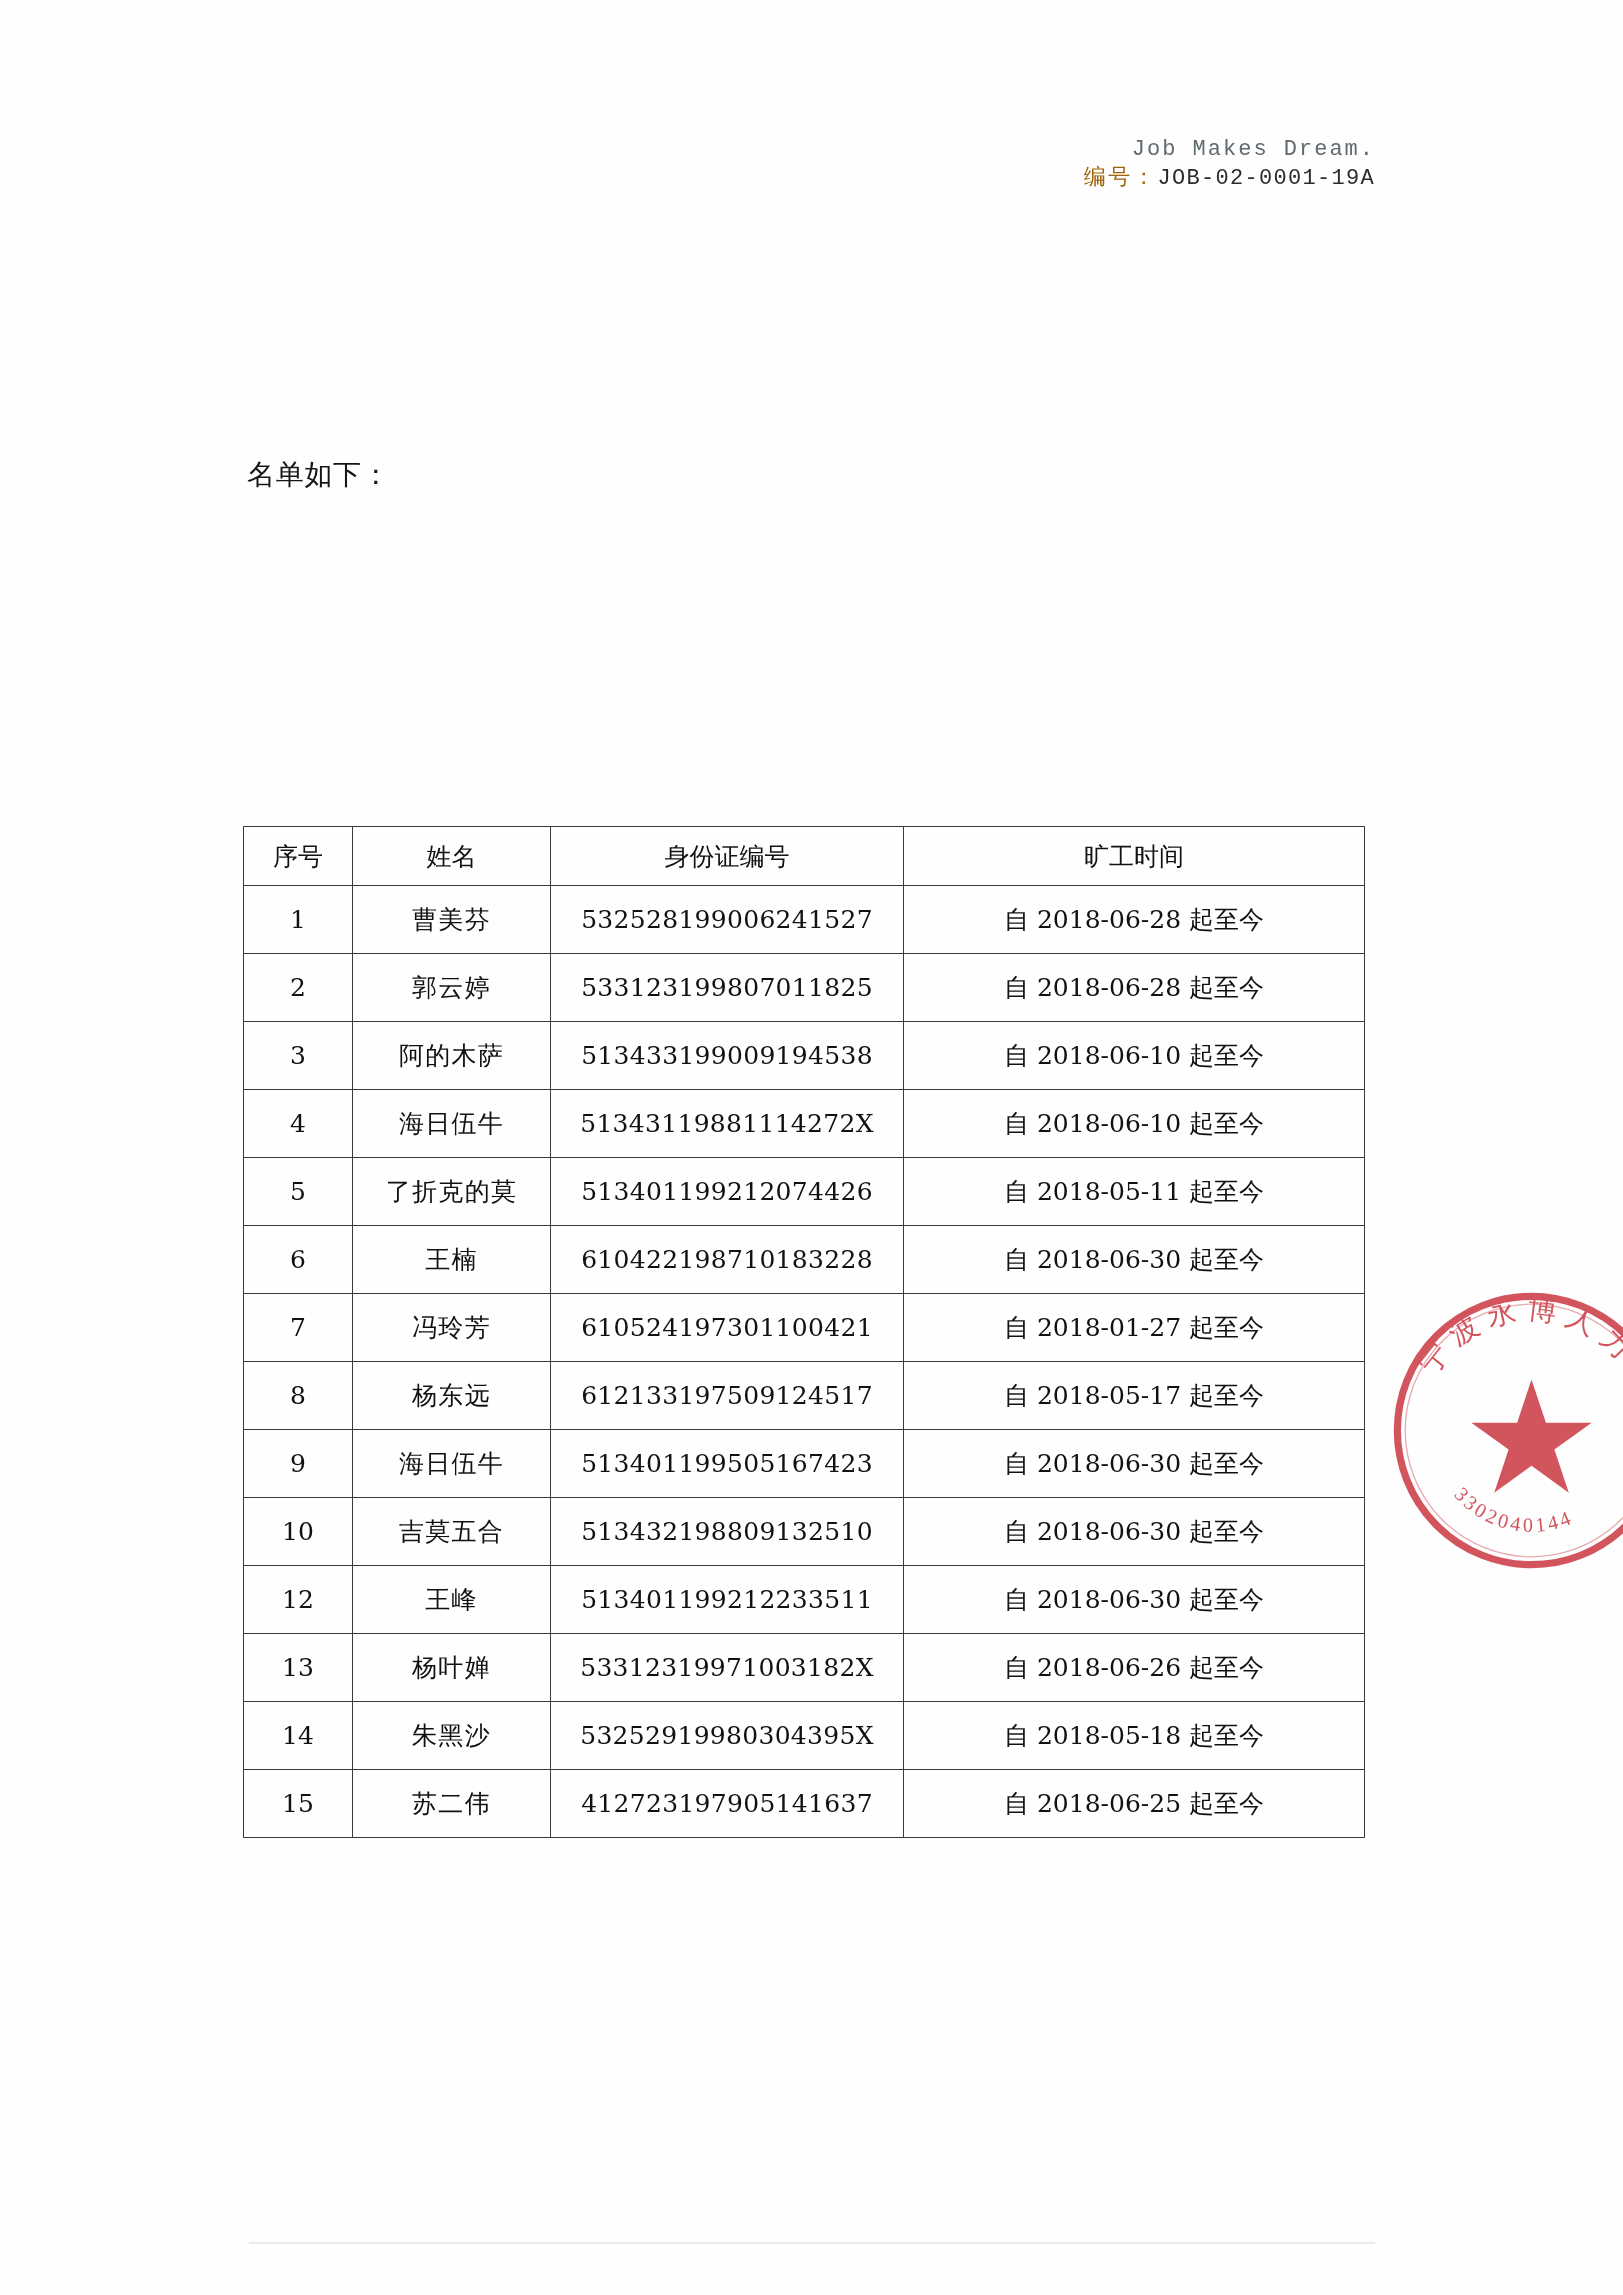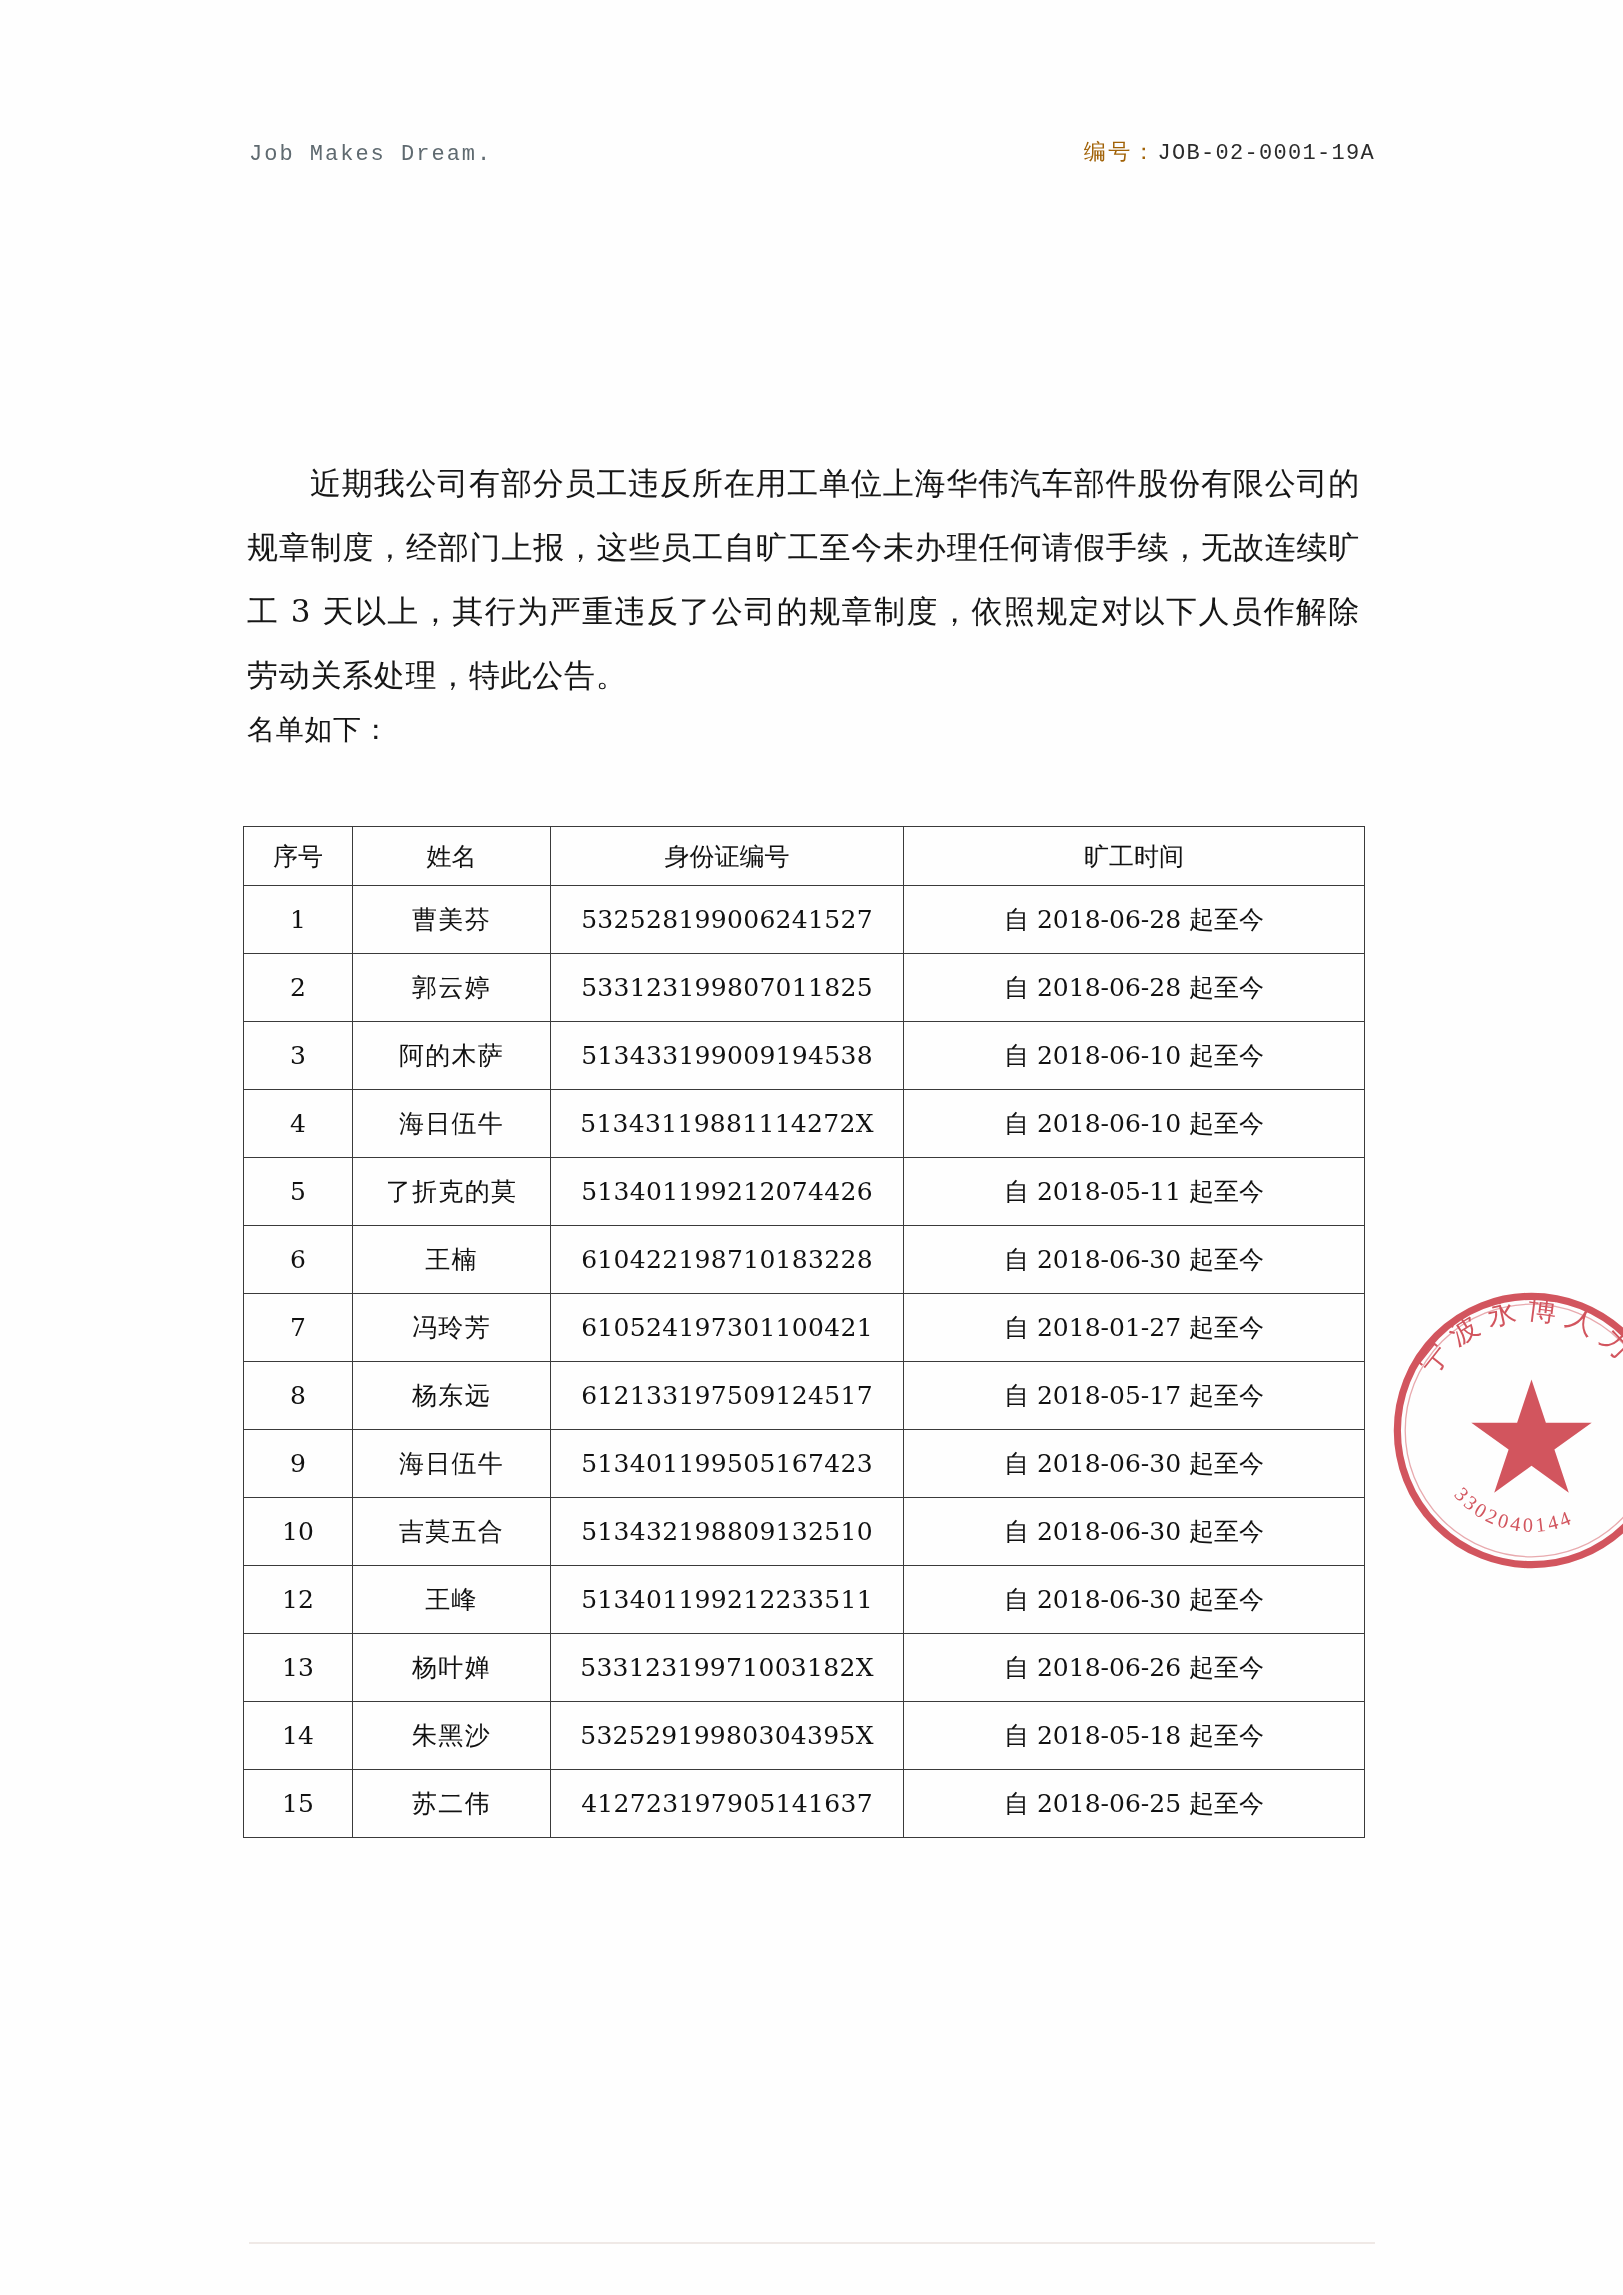--- a/index.html
+++ b/index.html
@@ -26,20 +26,21 @@
 
   
   .header {
     position: absolute;
     top: 137px;
     left: 249px;
     width: 1126px;
     display: flex;
     justify-content: space-between;
     align-items: flex-end;
+    flex-direction: column;
   }
   .header-left {
     font-family: "Liberation Mono", monospace;
     font-size: 22px;
     letter-spacing: 2px;
     color: #5f6a70;
   }
   .header-right {
     font-family: "Liberation Mono", monospace;
     font-size: 22px;
@@ -162,21 +163,20 @@
 
   <div class="header">
     <div class="header-left">Job Makes Dream.</div>
     <div class="header-right">
       <span class="label">编号：</span><span>JOB-02-0001-19A</span>
     </div>
   </div>
 
 
   <div class="body-wrap">
-    <div class="para">近期我公司有部分员工违反所在用工单位上海华伟汽车部件股份有限公司的规章制度，经部门上报，这些员工自旷工至今未办理任何请假手续，无故连续旷工 3 天以上，其行为严重违反了公司的规章制度，依照规定对以下人员作解除劳动关系处理，特此公告。</div>
     <div class="subhead">名单如下：</div>
   </div>
 
   <div class="table-wrap">
     <table class="roster">
       <colgroup>
         <col class="c-idx">
           <col class="c-name">
           <col class="c-id">
           <col class="c-time">

